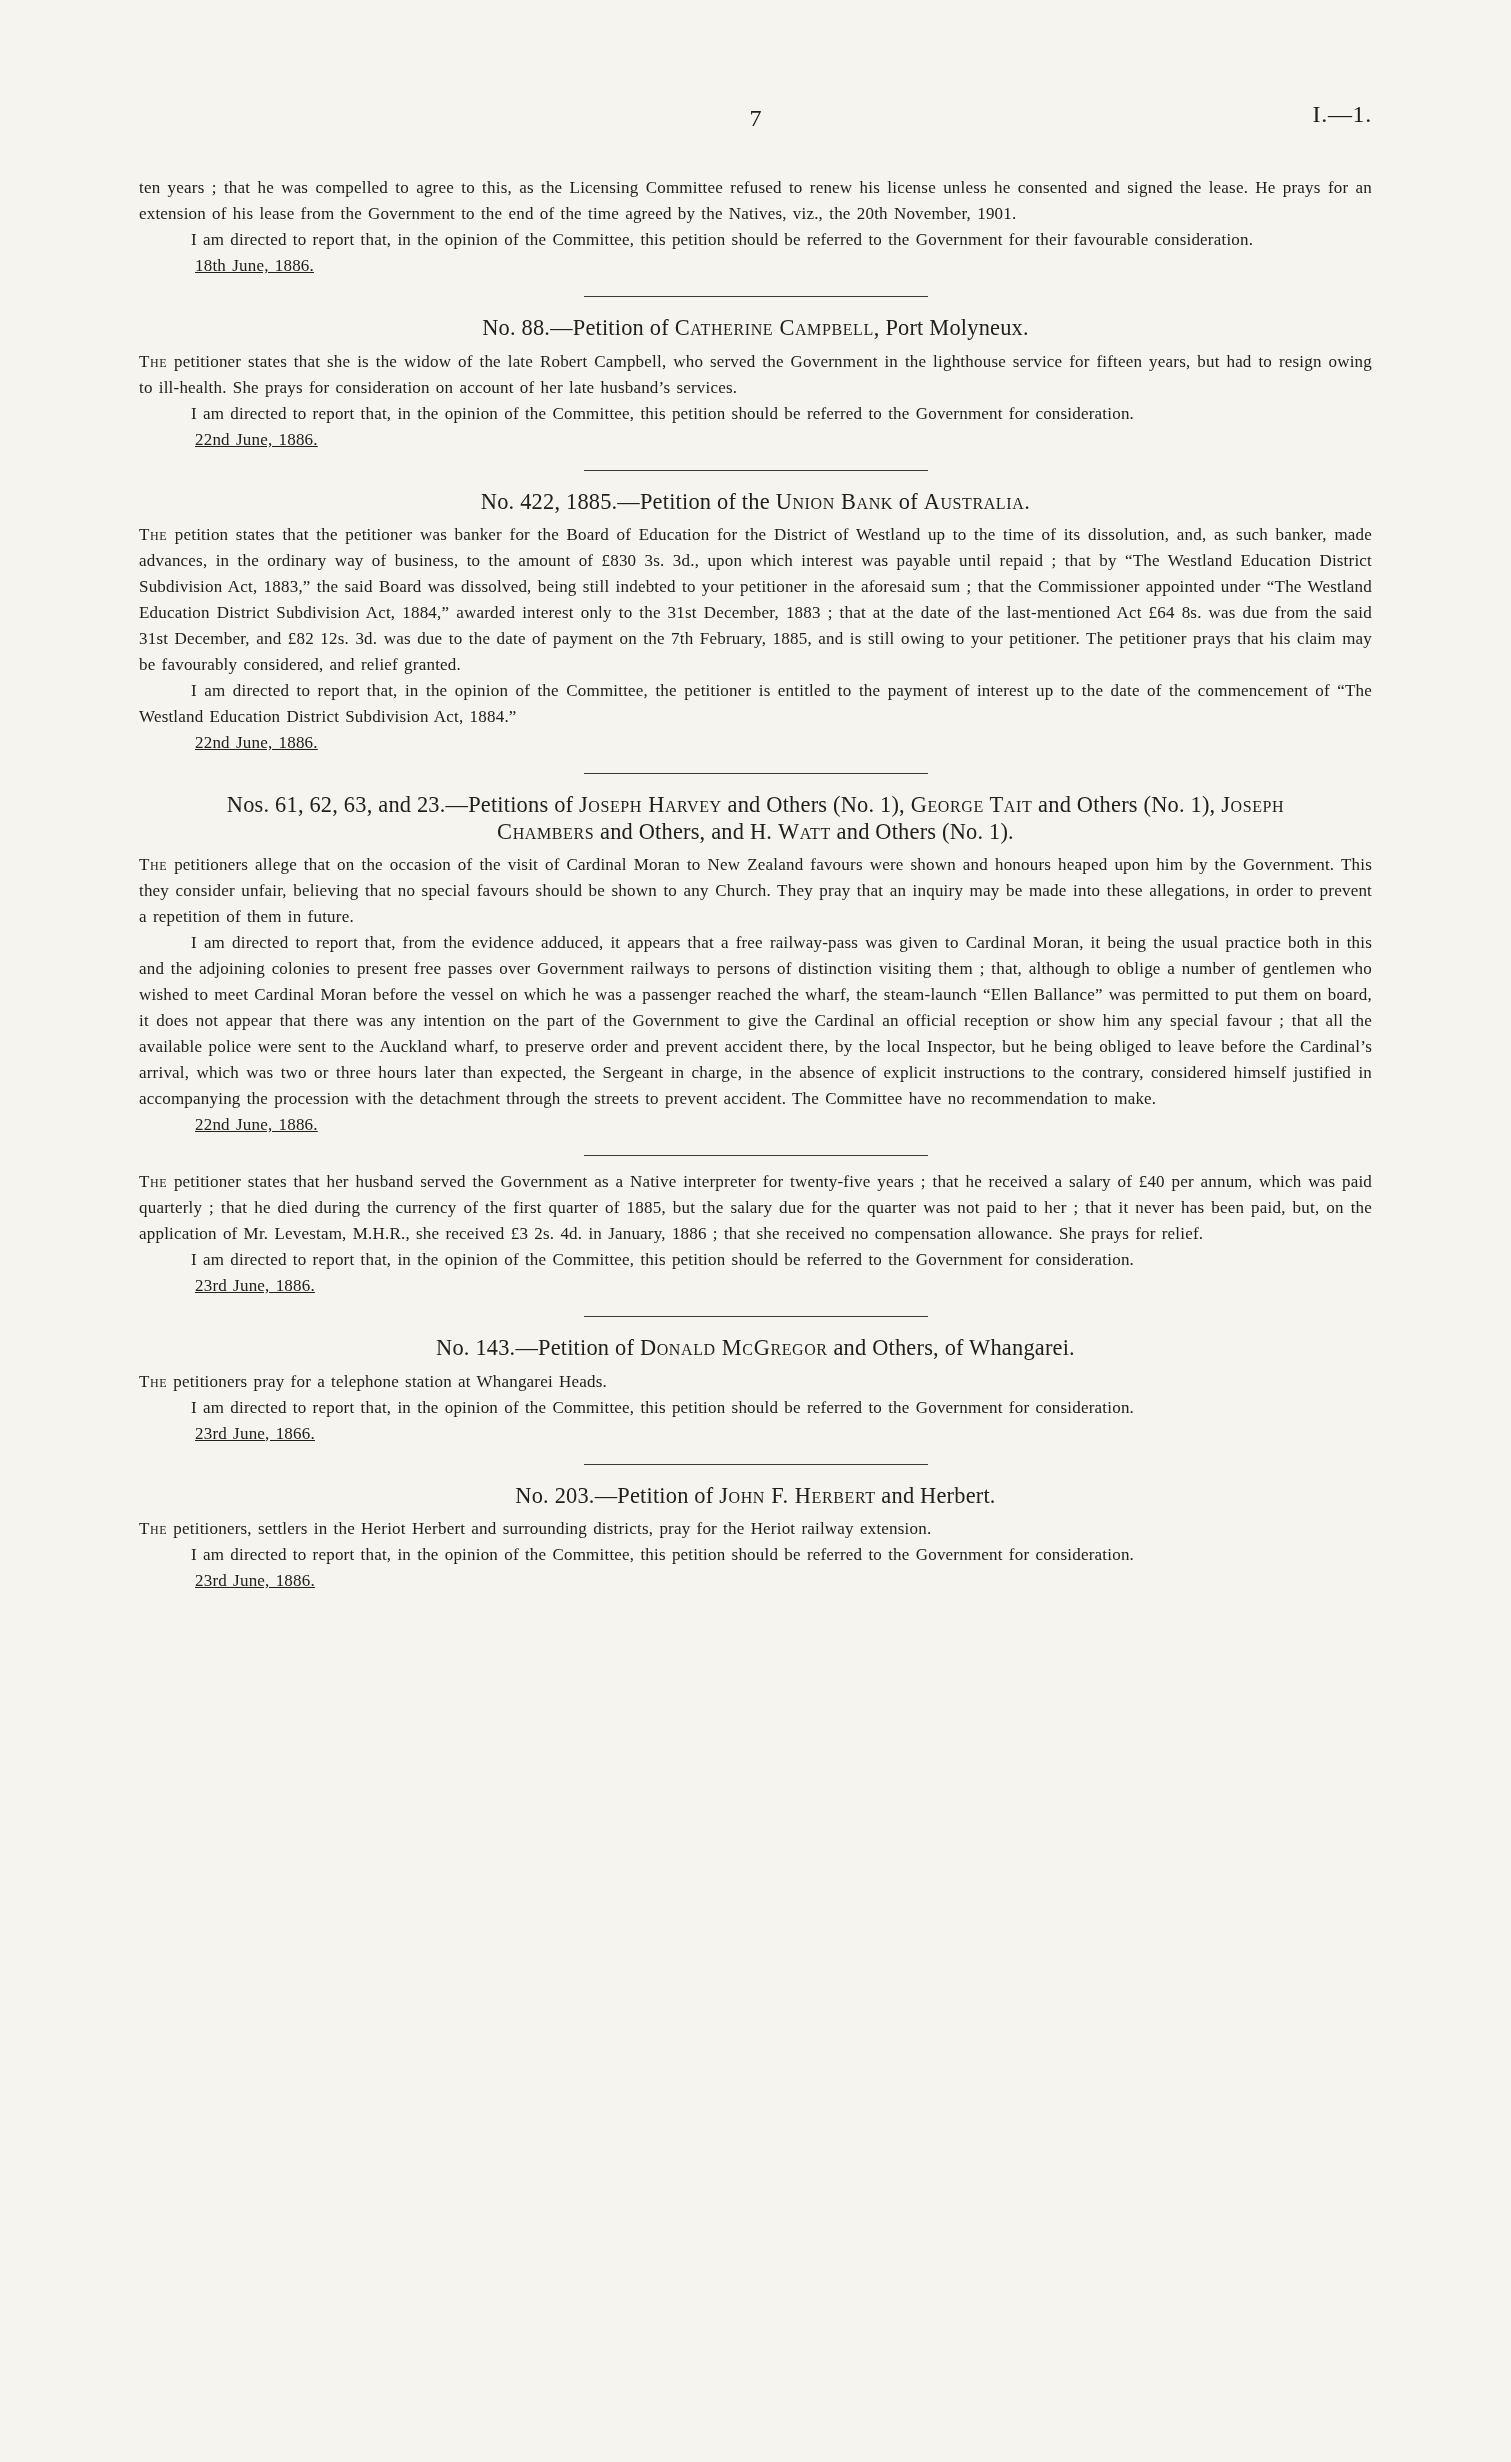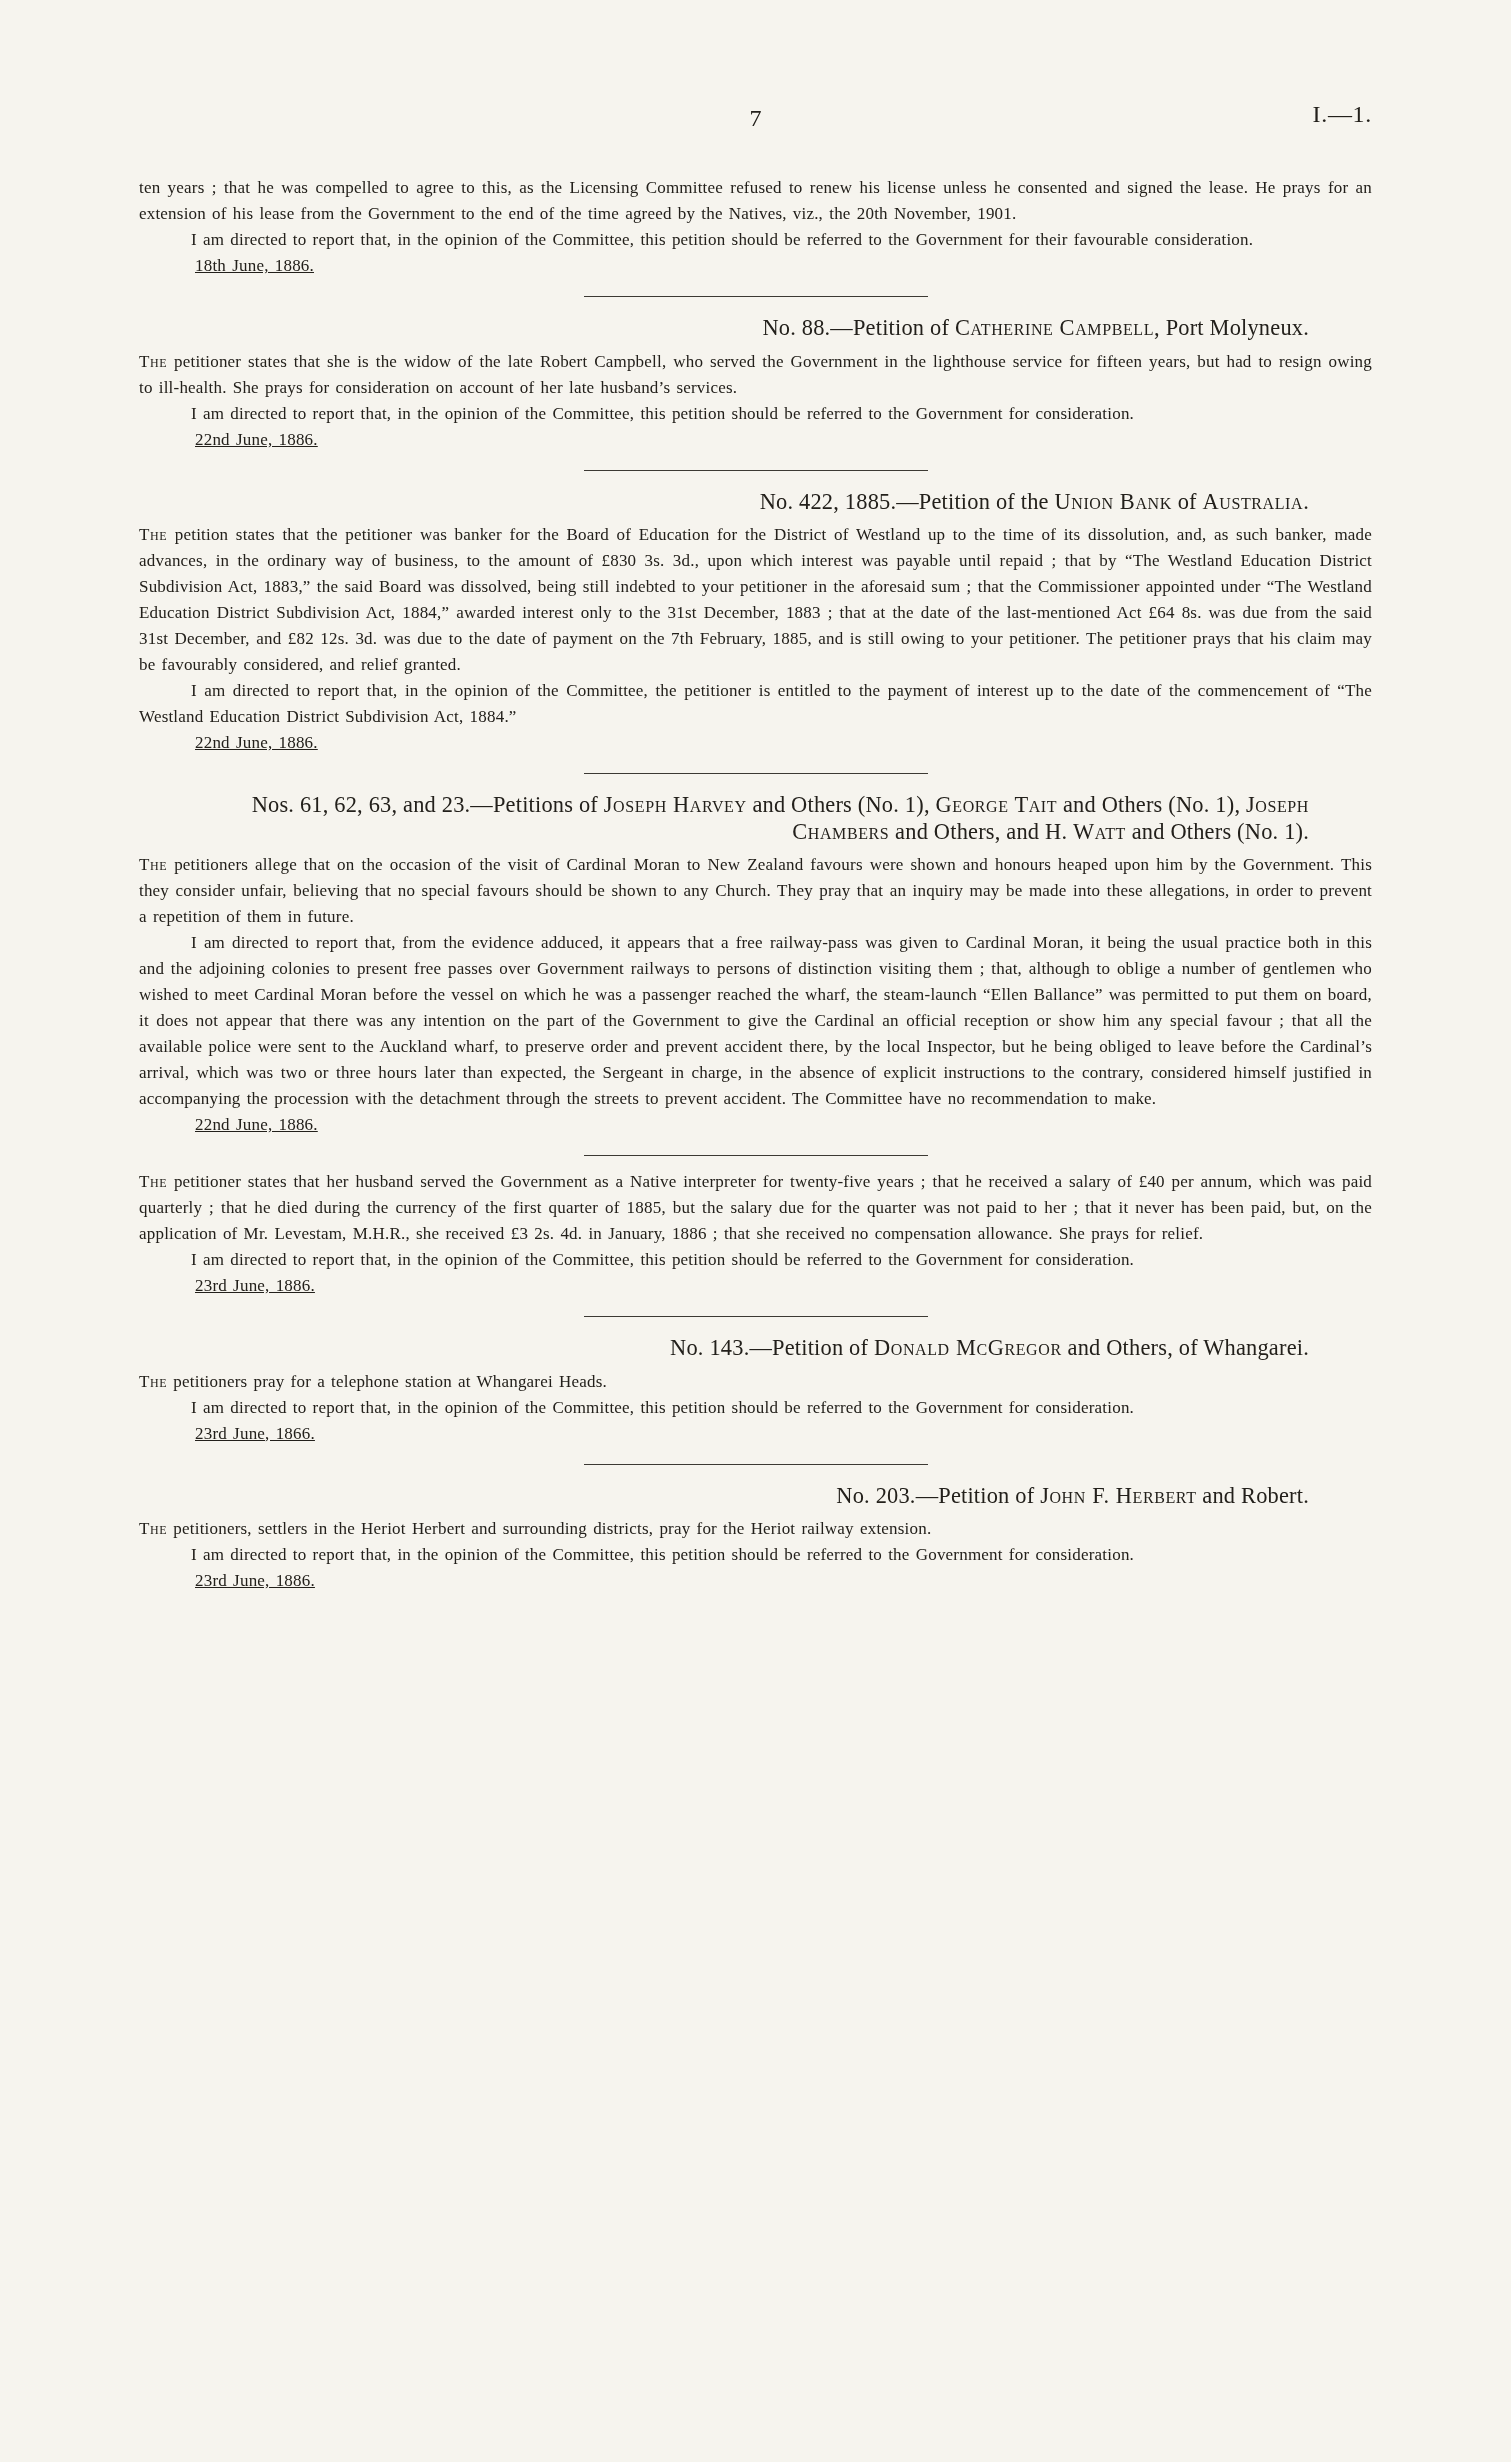--- a/index.html
+++ b/index.html
@@ -48,21 +48,21 @@
   }
   .indent { text-indent: 52px; }
   .date {
     text-align: left;
     text-indent: 56px;
     text-decoration: underline;
   }
   .heading {
     font-size: 22.4px;
     line-height: 26.6px;
-    text-align: right;
+    text-align: center;
     margin: 18px 63px 7px 63px;
     letter-spacing: 0.2px;
   }
   .sc { font-variant: small-caps; letter-spacing: 0.6px; }
   .rule {
     width: 344px;
     border-top: 1.4px solid #3c3933;
     margin: 17px auto 12.6px auto;
   }
   section { margin: 0; }
@@ -125,21 +125,21 @@
     <section>
       <div class="heading"><span>No. 143.—Petition of </span><span class="sc">Donald McGregor</span><span> and Others, of Whangarei.</span></div>
       <p><span class="sc">The</span> <span>petitioners pray for a telephone station at Whangarei Heads.</span></p>
       <p class="indent">I am directed to report that, in the opinion of the Committee, this petition should be referred to the Government for consideration.</p>
       <p class="date">23rd June, 1866.</p>
     </section>
 
     <div class="rule"></div>
 
     <section>
-      <div class="heading"><span>No. 203.—Petition of </span><span class="sc">John F. Herbert</span><span> and Robert.</span></div>
+      <div class="heading"><span>No. 203.—Petition of </span><span class="sc">John F. Herbert</span><span> and Herbert.</span></div>
       <p><span class="sc">The</span> <span>petitioners, settlers in the Heriot Herbert and  surrounding districts, pray for the Heriot railway extension.</span></p>
       <p class="indent">I am directed to report that, in the opinion of the Committee, this petition should be referred to the Government for consideration.</p>
       <p class="date">23rd June, 1886.</p>
     </section>
 
   </main>
 </div>
 
 
 </body></html>

